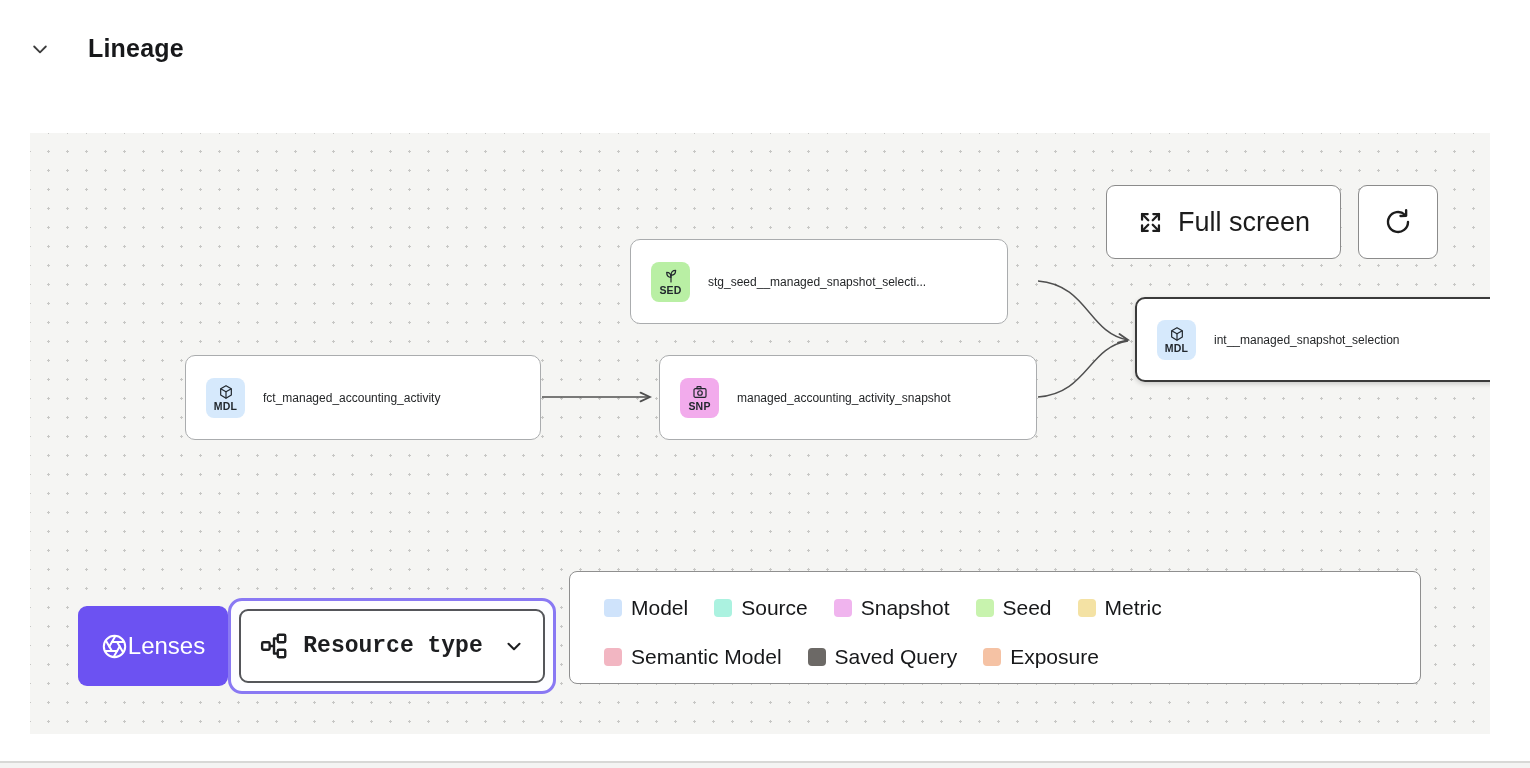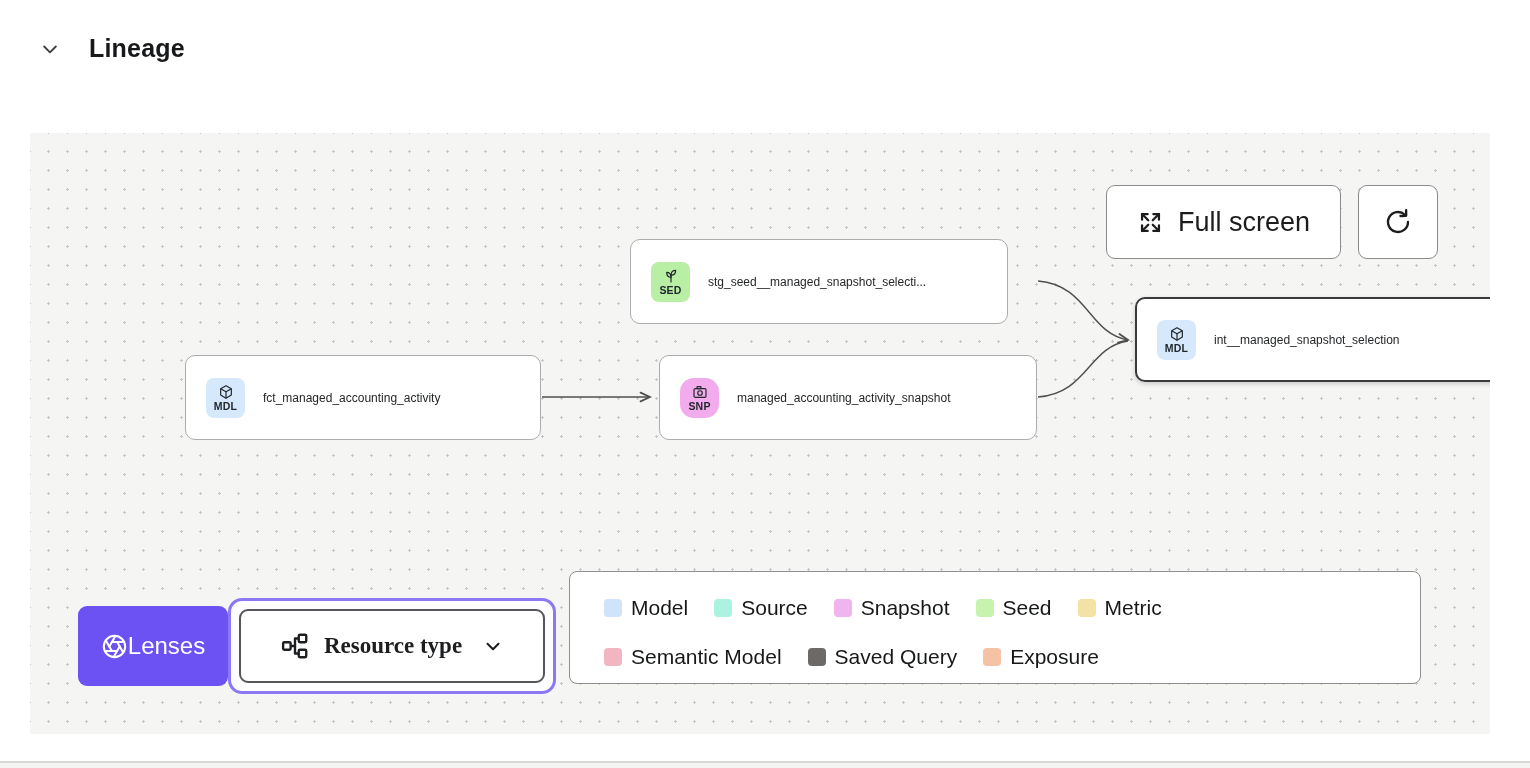--- a/index.html
+++ b/index.html
@@ -1,21 +1,21 @@
 <!DOCTYPE html>
 <html><head>
 <meta charset="utf-8">
 <style>
   * { box-sizing: border-box; margin: 0; padding: 0; }
   html,body { width:1530px; height:768px; background:#ffffff; overflow:hidden;
     font-family:"Liberation Sans", sans-serif; color:#1a1a1a; }
   .page { position:relative; width:1530px; height:768px; }
 
   
-  .hdr { position:absolute; left:40px; top:34px; display:flex; align-items:center; gap:29px; }
+  .hdr { position:absolute; left:30px; top:34px; display:flex; align-items:center; gap:38px; }
   .hdr .chev { width:20px; height:20px; color:#3d3d3d; cursor:pointer; }
   .hdr h1 { font-size:25px; font-weight:700; letter-spacing:.2px; color:#17181a; }
 
   
   .canvas { position:absolute; left:30px; top:133px; width:1460px; height:601px;
     background:#f5f5f3;
     background-image:radial-gradient(#c7c7c5 1.1px, transparent 1.1px);
     background-size:19px 19px; background-position:9px 9px;
     overflow:hidden; }
 
@@ -108,21 +108,21 @@
             <path d="M12 21 V11"></path>
             <path d="M12 14 C7.5 14 5.5 10.5 5.5 6.5 C10 6.5 12 9.5 12 14 Z"></path>
             <path d="M12 11 C12 6.5 14.5 3.5 19 3.5 C19 8 16.5 11 12 11 Z"></path>
           </svg>
         <span class="btxt">SED</span>
       </span>
       <span class="nlabel">stg_seed__managed_snapshot_selecti...</span>
     </div>
 
     <div class="node" style="left:629px; top:222px; width:378px;">
-      <span class="badge" style="background: rgb(242, 171, 236); border-radius: 14px;">
+      <span class="badge" style="background: rgb(242, 171, 236);">
         <svg viewBox="0 0 24 24" fill="none" stroke="currentColor" stroke-width="1.8" stroke-linecap="round" stroke-linejoin="round">
             <rect x="3" y="7" width="18" height="13" rx="2"></rect>
             <rect x="7.5" y="4" width="6" height="3" rx="0.8"></rect>
             <circle cx="12" cy="13.5" r="3.4"></circle>
           </svg>
         <span class="btxt">SNP</span>
       </span>
       <span class="nlabel">managed_accounting_activity_snapshot</span>
     </div>
 
@@ -172,21 +172,21 @@
             <line x1="7.38" y1="12" x2="12.67" y2="2.84"></line>
             <line x1="9.69" y1="16" x2="4.4" y2="6.84"></line>
             <line x1="14.31" y1="16" x2="3.73" y2="16"></line>
             <line x1="16.62" y1="12" x2="11.33" y2="21.16"></line>
           </svg>
       </span>
       <span>Lenses</span>
     </button>
 
     <div class="rt-ring" style="border: 3px solid rgb(138, 121, 243);">
-      <button class="rt-btn" style="font-family:Liberation Serif, serif;">
+      <button class="rt-btn" style="font-family:Liberation Mono, monospace;">
         <span style="display:flex">
           <svg width="30" height="30" viewBox="0 0 24 24" fill="none" stroke="#1d1e20" stroke-width="1.9" stroke-linejoin="round">
               <rect x="2.5" y="9" width="6" height="6" rx="1"></rect>
               <rect x="15" y="3" width="6" height="6" rx="1"></rect>
               <rect x="15" y="15" width="6" height="6" rx="1"></rect>
               <path d="M8.5 12 h3.5 v-6 h3"></path>
               <path d="M12 12 v6 h3"></path>
             </svg>
         </span>
         <span>Resource type</span>

